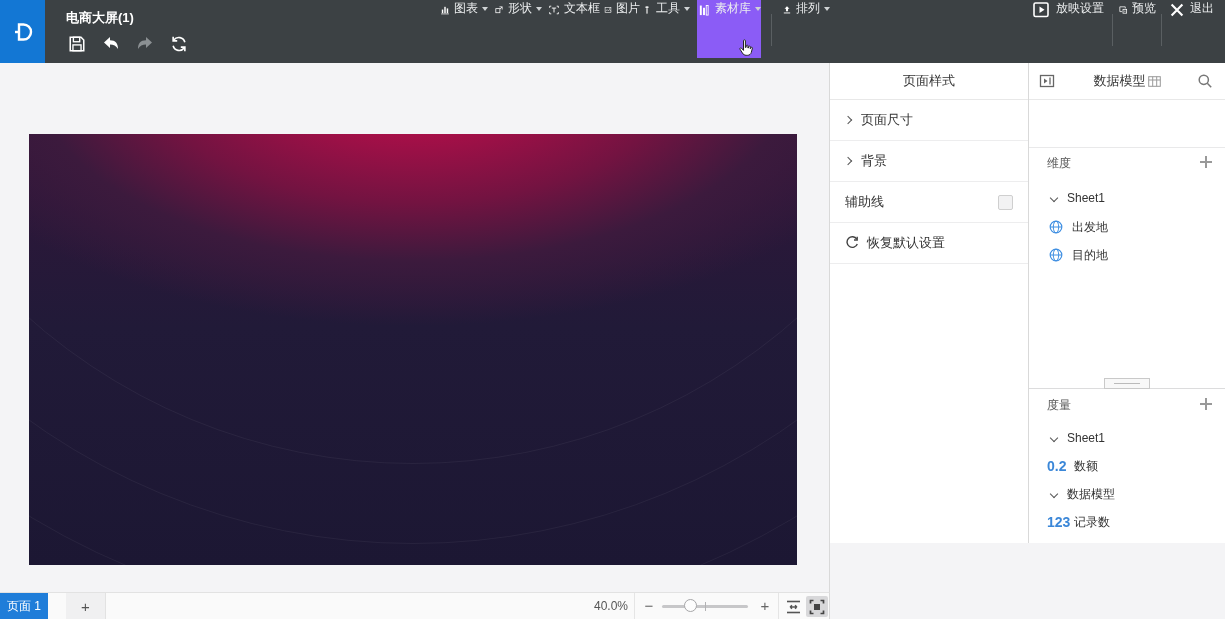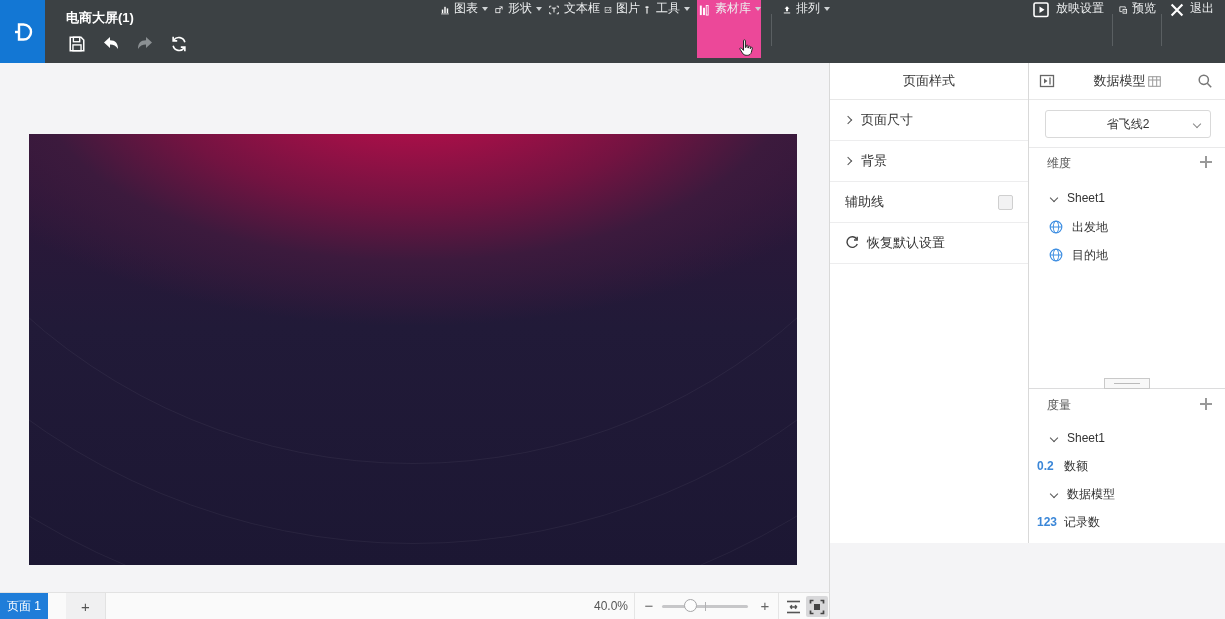--- a/index.html
+++ b/index.html
@@ -9,21 +9,21 @@
   .app { position:absolute; left:0; top:0; width:1225px; height:619px; }
 
   
   .topbar { position:absolute; left:0; top:0; width:1225px; height:63px; background:#3c4144; z-index:5; }
   .logo { position:absolute; left:0; top:0; width:45px; height:63px; background:#1377d4; display:flex; align-items:center; justify-content:center; }
   .doc-title { position:absolute; left:66px; top:9px; font-size:13px; font-weight:bold; color:#ffffff; }
   .quick-actions { position:absolute; left:66px; top:33px; display:flex; gap:13px; }
   .qa { width:21px; height:21px; background:none; border:none; cursor:pointer; display:flex; align-items:center; justify-content:center; padding:0; }
 
   .tool { position:absolute; top:0; height:58px; background:transparent; border:none; color:#eceeef; display:flex; flex-direction:row; align-items:flex-start; justify-content:center; gap:4px; cursor:pointer; font-family:inherit; }
-  .tool.active { background:#ec4899; }
+  .tool.active { background:#8b5cf6; }
   .t-label { display:flex; align-items:center; font-size:12px; color:#eceeef; white-space:nowrap; }
   .caret { width:0; height:0; border-left:3.5px solid transparent; border-right:3.5px solid transparent; border-top:4px solid #cfd3d5; margin-left:4px; }
   .tb-sep { position:absolute; top:14px; width:1px; height:32px; background:#5a5f62; }
 
   .cursor-overlay { position:absolute; left:738px; top:39px; z-index:20; pointer-events:none; }
 
   
   .workspace { position:absolute; left:0; top:63px; width:830px; height:529px; background:#f4f4f6; border-right:1px solid #d9d9d9; }
   .canvas { position:absolute; left:29px; top:71px; width:768px; height:431px; overflow:hidden;
     background:
@@ -68,21 +68,21 @@
   .dp-divider { position:absolute; left:0; top:84px; width:100%; border-bottom:1px solid #e9e9ea; }
 
   .sec-label { position:absolute; left:18px; font-size:12px; color:#555; }
   .plus-btn { position:absolute; right:12px; width:14px; height:14px; background:none; border:none; cursor:pointer; padding:0; }
   .plus-btn::before { content:""; position:absolute; left:1px; right:1px; top:6.25px; height:1.5px; background:#999; }
   .plus-btn::after { content:""; position:absolute; top:1px; bottom:1px; left:6.25px; width:1.5px; background:#999; }
 
   .tree-row { position:absolute; left:0; width:100%; height:22px; display:flex; align-items:center; font-size:12px; color:#333; cursor:pointer; }
   .tree-row .chev-d { margin-left:22px; margin-right:10px; border-color:#555; }
   .field-icon { margin-left:20px; width:14px; display:flex; justify-content:center; }
-  .field-badge { margin-left:8px; width:18px; font-size:12px; color:#3b87d8; font-weight:bold; letter-spacing:0; }
+  .field-badge { margin-left:18px; width:18px; font-size:14px; color:#3b87d8; font-weight:bold; letter-spacing:0; }
   .field-name { margin-left:9px; }
 
   .split-line { position:absolute; left:0; top:325px; width:100%; border-bottom:1px solid #dcdcdd; }
   .split-handle { position:absolute; left:50%; margin-left:-23px; top:315px; width:46px; height:11px; background:#f8f8f8; border:1px solid #c9c9c9; cursor:row-resize; }
   .split-handle::after { content:""; position:absolute; left:9px; right:9px; top:4px; height:1px; background:#bbb; }
 
   svg { display:block; }
 </style>
 </head>
 <body>
@@ -316,24 +316,20 @@
           </svg>
       </span>
       <button class="dp-header-right">
         <svg width="16" height="16" viewBox="0 0 16 16">
             <circle cx="6.8" cy="6.8" r="4.6" fill="none" stroke="#777" stroke-width="1.5"></circle>
             <line x1="10.3" y1="10.3" x2="14.2" y2="14.2" stroke="#777" stroke-width="1.5"></line>
           </svg>
       </button>
     </div>
 
-    <div class="dataset-select">
-      <span>省飞线2</span>
-      <i class="chev-d sel-caret"></i>
-    </div>
     <div class="dp-divider"></div>
 
     <span class="sec-label" style="top:92px;">维度</span>
     <button class="plus-btn" style="top:92px;"></button>
 
     <div class="tree-row" style="top:124px;">
       <i class="chev-d"></i>
       <span>Sheet1</span>
     </div>
     <div class="tree-row" style="top:153px;">

